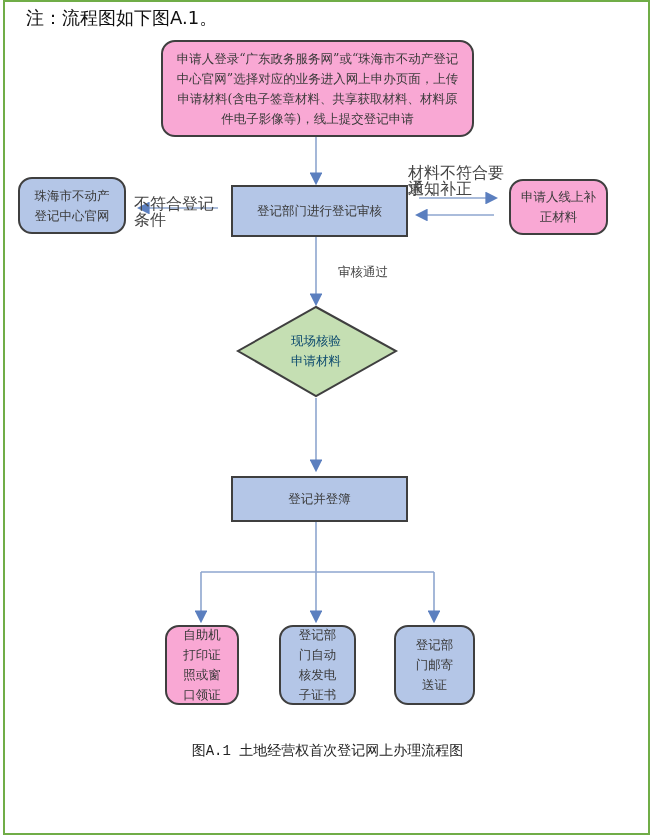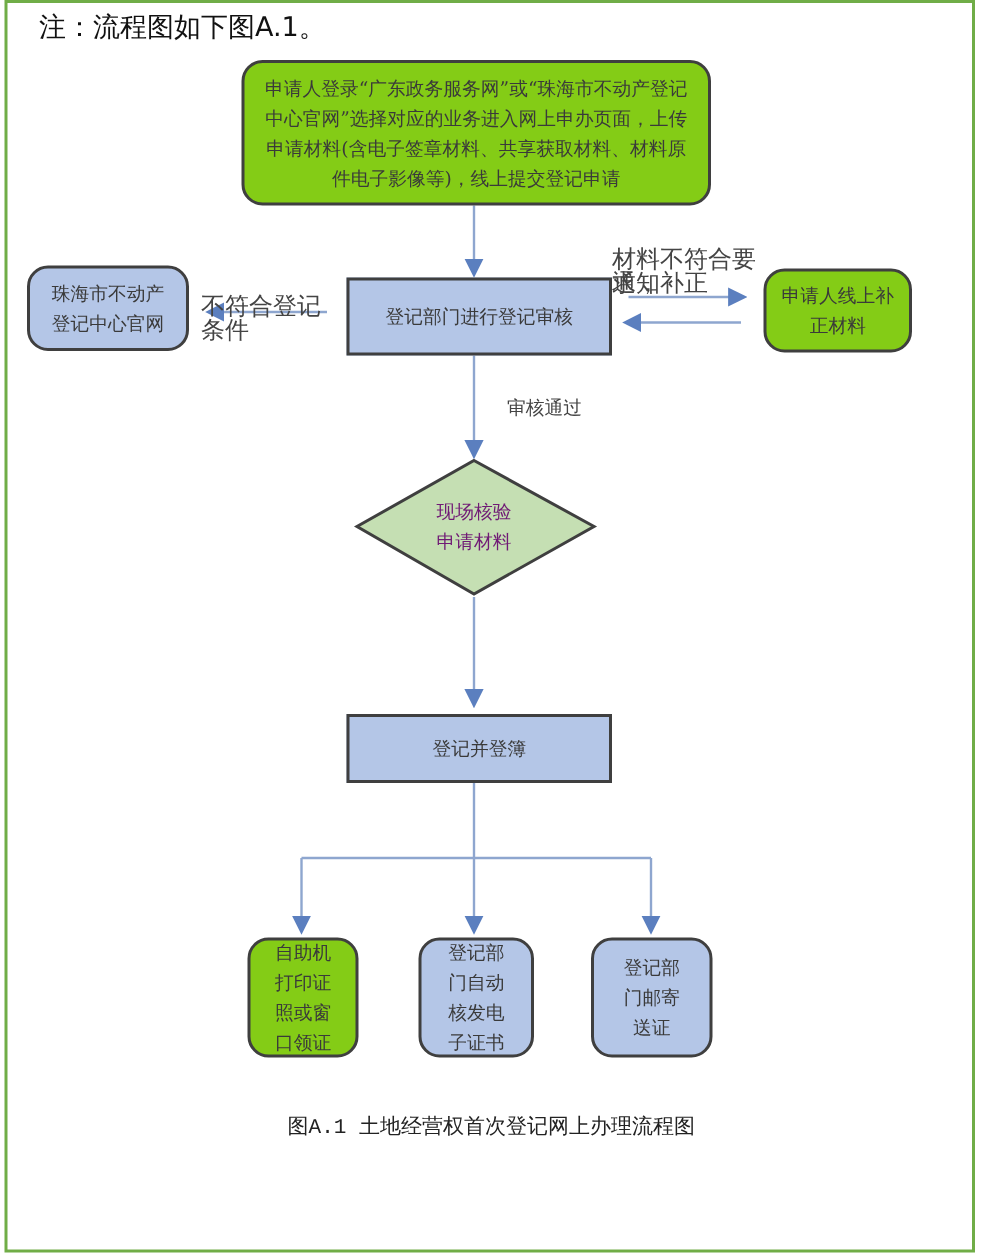--- a/index.html
+++ b/index.html
@@ -5,28 +5,28 @@
   html, body { margin:0; padding:0; background:#ffffff; }
   body { width:655px; height:839px; position:relative; overflow:hidden;
          font-family:"DejaVu Serif","Liberation Serif",serif; color:#333; }
   .frame { position:absolute; left:3px; top:0; width:647px; height:835px;
            border:2px solid #70ad47; box-sizing:border-box; }
   .note { position:absolute; left:26px; top:6px; font-size:18px; color:#111;
           font-family:"DejaVu Sans","Liberation Sans",sans-serif; }
   .box { position:absolute; box-sizing:border-box; display:flex; align-items:center;
          justify-content:center; text-align:center; font-size:12.5px; line-height:20px;
          color:#3a3a3a; border:2px solid #3f3f3f; }
-  .green { background:#84cc16; }
+  .green { background:#f9a8d4; }
   .blue { background:#b4c6e7; }
   .round { border-radius:14px; }
   .label { position:absolute; font-size:16px; color:#444; text-align:left; line-height:16px; }
   .caption { position:absolute; left:0; width:655px; top:742px; text-align:center;
              font-size:14px; color:#222; font-family:Liberation Mono, monospace; }
   svg.lines { position:absolute; left:0; top:0; }
-  .diamond-text { position:absolute; font-size:12.5px; line-height:20px; color:#701a75; text-align:center; }
+  .diamond-text { position:absolute; font-size:12.5px; line-height:20px; color:#0c4a6e; text-align:center; }
 </style>
 </head>
 <body>
 
 <div class="frame"></div>
 <div class="note">注：流程图如下图A.1。</div>
 
 <svg class="lines" width="655" height="839">
   <defs>
     <marker id="ah" markerWidth="8" markerHeight="8" refX="6" refY="4" orient="auto">

